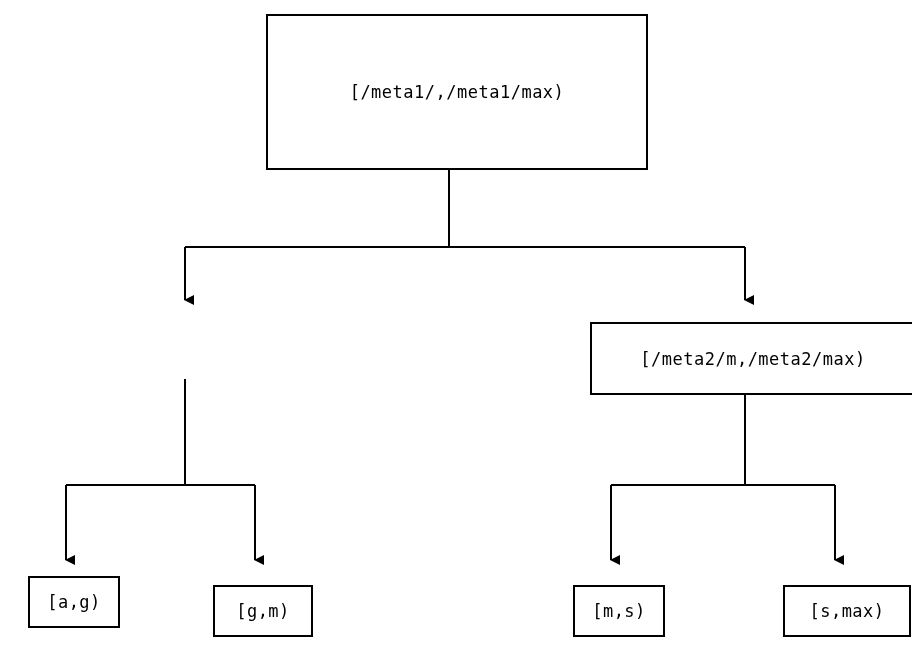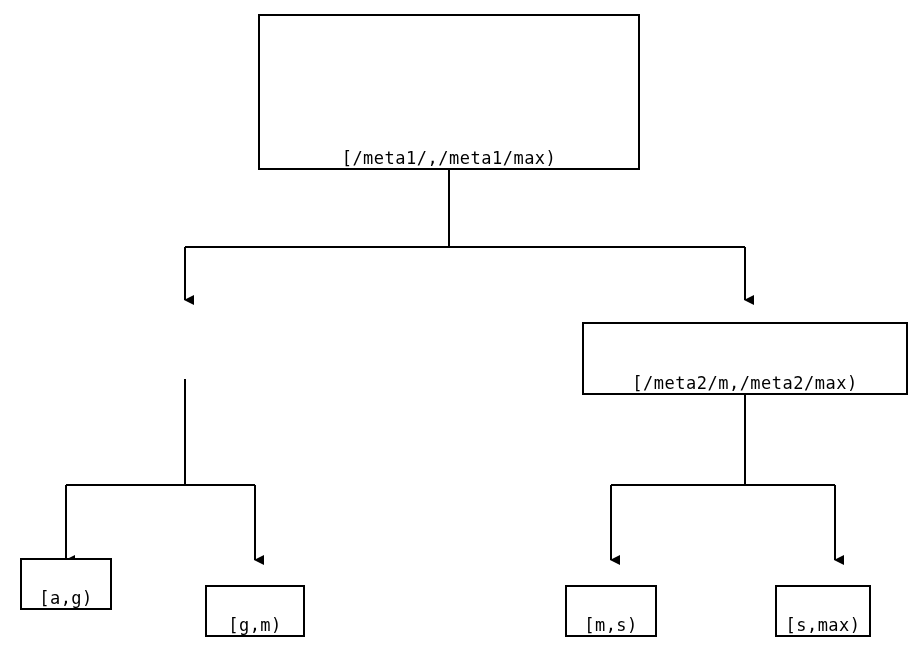--- a/index.html
+++ b/index.html
@@ -21,34 +21,35 @@
     top: 0;
     width: 912px;
     height: 652px;
   }
   .node {
     position: absolute;
     box-sizing: border-box;
     border: 2px solid #000000;
     background: #ffffff;
     display: flex;
-    align-items: flex-end;
+    align-items: center;
     justify-content: center;
     font-size: 17px;
     color: #000000;
     white-space: nowrap;
     letter-spacing: 0.5px;
+    margin-left: 8px;
   }
   .node-root   { left: 258px; top: 14px;  width: 382px; height: 156px; }
   .node-l2-left  { left: 25px;  top: 322px; width: 320px; height: 57px; }
   .node-l2-right { left: 582px; top: 322px; width: 326px; height: 73px; }
-  .leaf-ag   { left: 20px;  top: 558px; width: 92px;  height: 52px; }
+  .leaf-ag   { left: 20px;  top: 576px; width: 92px;  height: 52px; }
   .leaf-gm   { left: 205px; top: 585px; width: 100px; height: 52px; }
   .leaf-ms   { left: 565px; top: 585px; width: 92px;  height: 52px; }
-  .leaf-smax { left: 775px; top: 585px; width: 96px; height: 52px; }
+  .leaf-smax { left: 775px; top: 585px; width: 128px; height: 52px; }
 </style>
 </head>
 <body>
 
 <div id="canvas">
 
   <svg id="connectors" viewBox="0 0 912 652" xmlns="http://www.w3.org/2000/svg">
     <defs>
       <marker id="arrow" markerWidth="12" markerHeight="12" refX="5" refY="9" orient="auto" markerUnits="userSpaceOnUse">
         <path d="M0,0 L10,0 L5,10 z" fill="#000000"></path>

